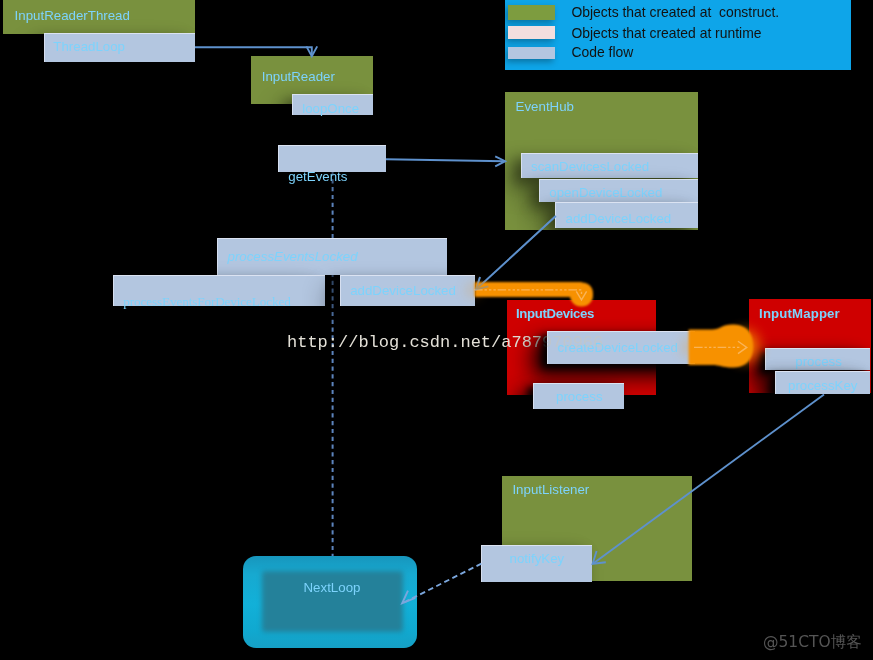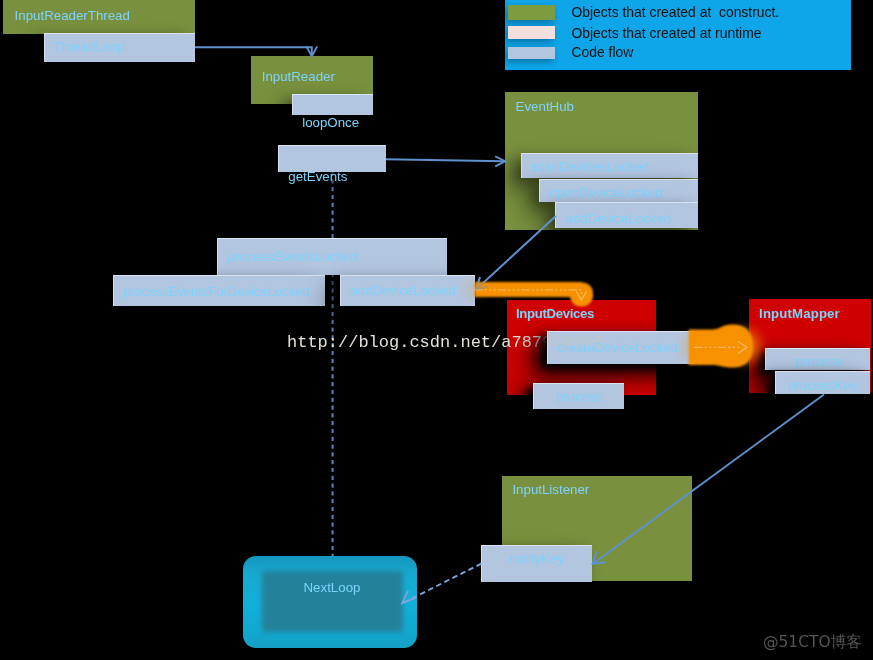--- a/index.html
+++ b/index.html
@@ -34,42 +34,42 @@
   <div class="box green" style="left:3px;top:-1px;width:192px;height:34.5px;"></div>
   <span class="tx" style="left:14.6px;top:9.4px;">InputReaderThread</span>
 
   <div class="box blue" style="left:43.7px;top:33.2px;width:151.3px;height:29.2px;"></div>
   <span class="tx" style="left:53.3px;top:39.8px;">ThreadLoop</span>
 
   <div class="box green" style="left:250.9px;top:56px;width:122.1px;height:47.8px;"></div>
   <span class="tx" style="left:261.7px;top:62.9px;margin-top:7px;">InputReader</span>
 
   <div class="box blue" style="left:291.7px;top:93.6px;width:81.3px;height:21.8px;"></div>
-  <span class="tx" style="left:302.2px;top:116px;">loopOnce</span>
+  <span class="tx" style="left:302.2px;top:102px;">loopOnce</span>
 
   <div class="box blue" style="left:277.7px;top:145px;width:108.4px;height:26.5px;"></div>
   <span class="tx" style="left:288.3px;top:153.5px;margin-top:16px;">getEvents</span>
 
   <div class="box green" style="left:505px;top:92.4px;width:193px;height:137.5px;"></div>
   <span class="tx" style="left:515.6px;top:99.5px;text-align:center;">EventHub</span>
 
   <div class="box blue" style="left:521px;top:152.6px;width:177px;height:25.9px;"></div>
   <span class="tx" style="left:531px;top:159.7px;">scanDevicesLocked</span>
 
   <div class="box blue" style="left:539px;top:178.5px;width:159px;height:23.8px;"></div>
   <span class="tx" style="left:549.3px;top:185.5px;">openDeviceLocked</span>
 
   <div class="box blue" style="left:555.3px;top:202.3px;width:142.7px;height:25.7px;"></div>
   <span class="tx" style="left:565.5px;top:211.6px;">addDeviceLocked</span>
 
   <div class="box blue" style="left:216.8px;top:237.5px;width:230.2px;height:37.4px;"></div>
   <span class="tx" style="left:227.5px;top:249.8px;font-style:italic;">processEventsLocked</span>
 
   <div class="box blue" style="left:112.8px;top:274.9px;width:212.1px;height:31.1px;"></div>
-  <span class="tx" style="left:123.2px;top:285px;letter-spacing:-0.16px;">processEventsForDeviceLocked</span>
+  <span class="tx" style="left:123.2px;top:295px;letter-spacing:-0.16px;font-family:Liberation Serif, serif;">processEventsForDeviceLocked</span>
 
   <div class="box blue" style="left:340.2px;top:275px;width:134.7px;height:31px;"></div>
   <span class="tx" style="left:350.2px;top:283.5px;">addDeviceLocked</span>
 
   <div class="box red" style="left:507px;top:299.8px;width:149px;height:95.2px;"></div>
   <span class="tx" style="left:516px;top:306.9px;font-weight:bold;font-size:13.2px;letter-spacing:-0.33px;">InputDevices</span>
 
   <div class="box red" style="left:749px;top:299.4px;width:122px;height:93.8px;"></div>
   <span class="tx" style="left:759.1px;top:306.9px;font-weight:bold;font-size:13.2px;letter-spacing:0.15px;">InputMapper</span>
 

